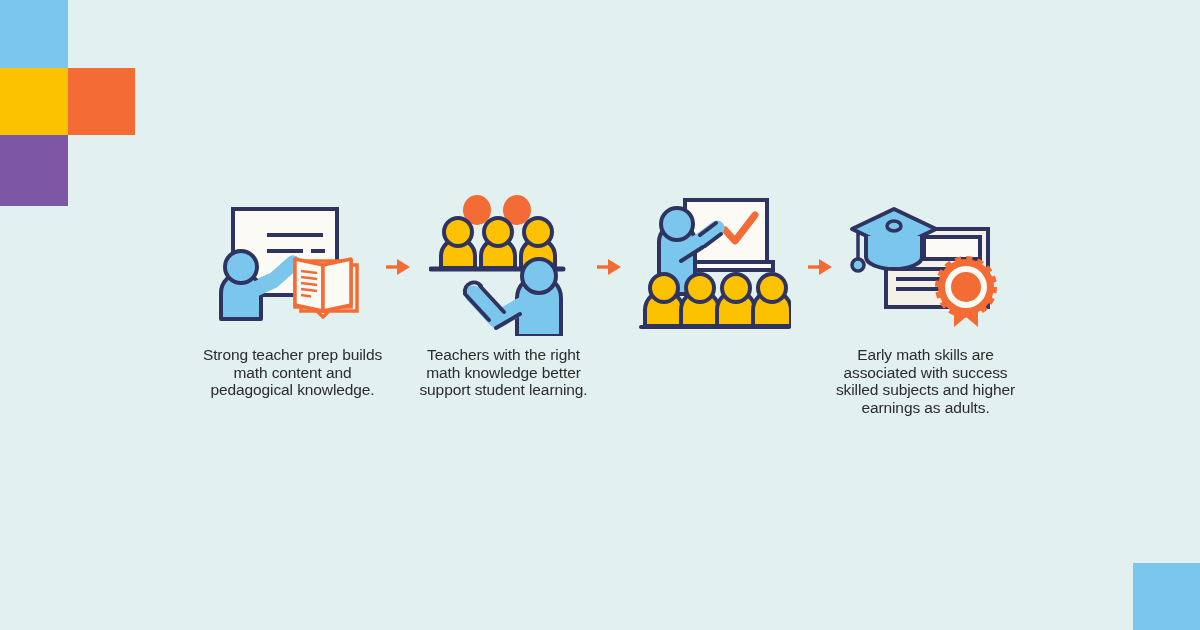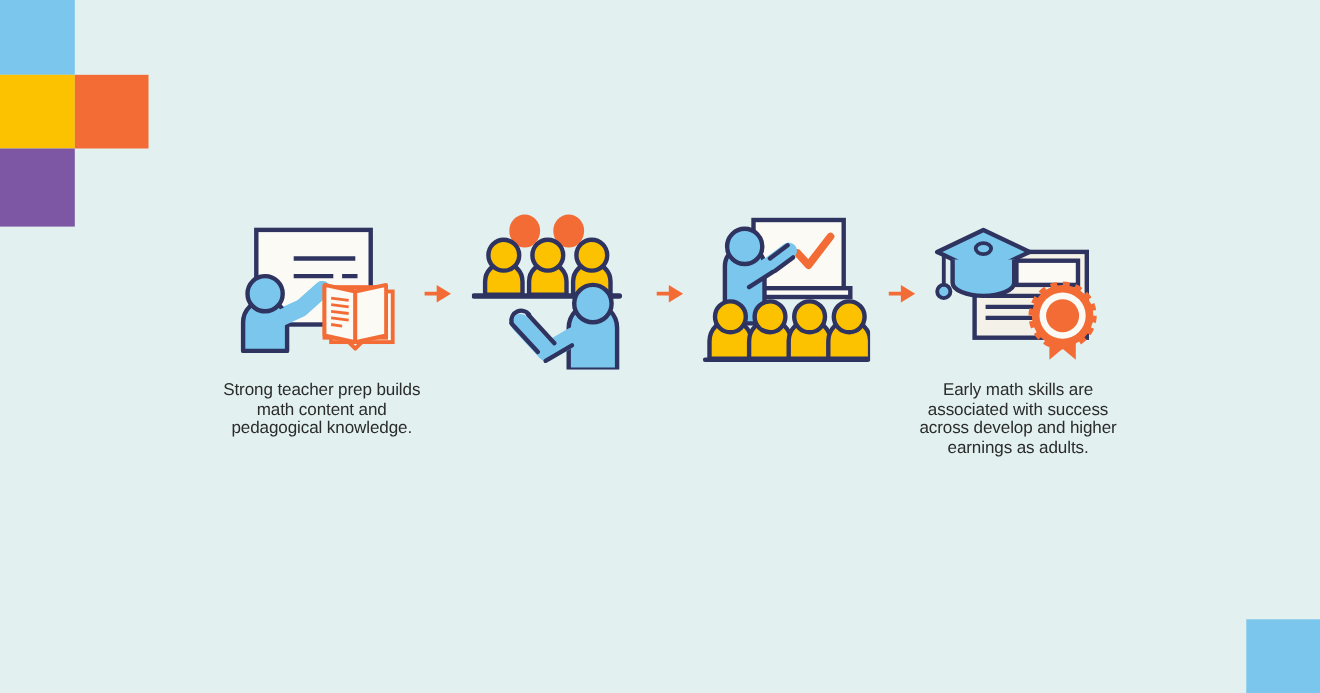--- a/index.html
+++ b/index.html
@@ -144,20 +144,21 @@
         <circle cx="110" cy="82" r="17" fill="#7ac6ed" stroke="#2e3360" stroke-width="4"></circle>
 
         <path d="M44 100 L68 126 L92 112" fill="none" stroke="#7ac6ed" stroke-width="17" stroke-linecap="round" stroke-linejoin="round"></path>
         <path d="M44 100 L68 126 L92 112" fill="none" stroke="#2e3360" stroke-width="0" stroke-linecap="round"></path>
         <path d="M36 99 A9 9 0 0 1 52 92" fill="none" stroke="#2e3360" stroke-width="4" stroke-linecap="round"></path>
         <path d="M44 100 L68 126" fill="none" stroke="#2e3360" stroke-width="4" stroke-linecap="round" transform="translate(-8,0)"></path>
         <path d="M68 126 L92 112" fill="none" stroke="#2e3360" stroke-width="4" stroke-linecap="round" transform="translate(-1,8)"></path>
         <path d="M44 100 L68 126" fill="none" stroke="#2e3360" stroke-width="4" stroke-linecap="round" transform="translate(7,-8)"></path>
       </svg>
     </div>
+    <div class="caption">Teachers with the right math knowledge better support student learning.</div>
   </div>
 
   <div class="arrow">
     <svg width="26" height="18" viewBox="0 0 26 18" aria-hidden="true">
       <line x1="1" y1="9" x2="14" y2="9" stroke="#f36c35" stroke-width="3.4"></line>
       <path d="M12 1 L25 9 L12 17 Z" fill="#f36c35"></path>
     </svg>
   </div>
 
   <div class="step">
@@ -215,16 +216,16 @@
         <circle cx="12" cy="66" r="6" fill="#7ac6ed" stroke="#2e3360" stroke-width="3.5"></circle>
 
         <path d="M108 96 L108 128 L120 118 L132 128 L132 96 Z" fill="#f36c35"></path>
 
         <circle cx="120" cy="88" r="28" fill="#f36c35"></circle>
         <circle cx="120" cy="88" r="28" fill="none" stroke="#f36c35" stroke-width="6" stroke-dasharray="6 5"></circle>
         <circle cx="120" cy="88" r="21" fill="#fbfaf5"></circle>
         <circle cx="120" cy="88" r="15" fill="#f36c35"></circle>
       </svg>
     </div>
-    <div class="caption">Early math skills are associated with success across develop and higher earnings as adults.</div>
+    <div class="caption">Early math skills are associated with success skilled subjects and higher earnings as adults.</div>
   </div>
 
 </div>
 
 </body></html>

